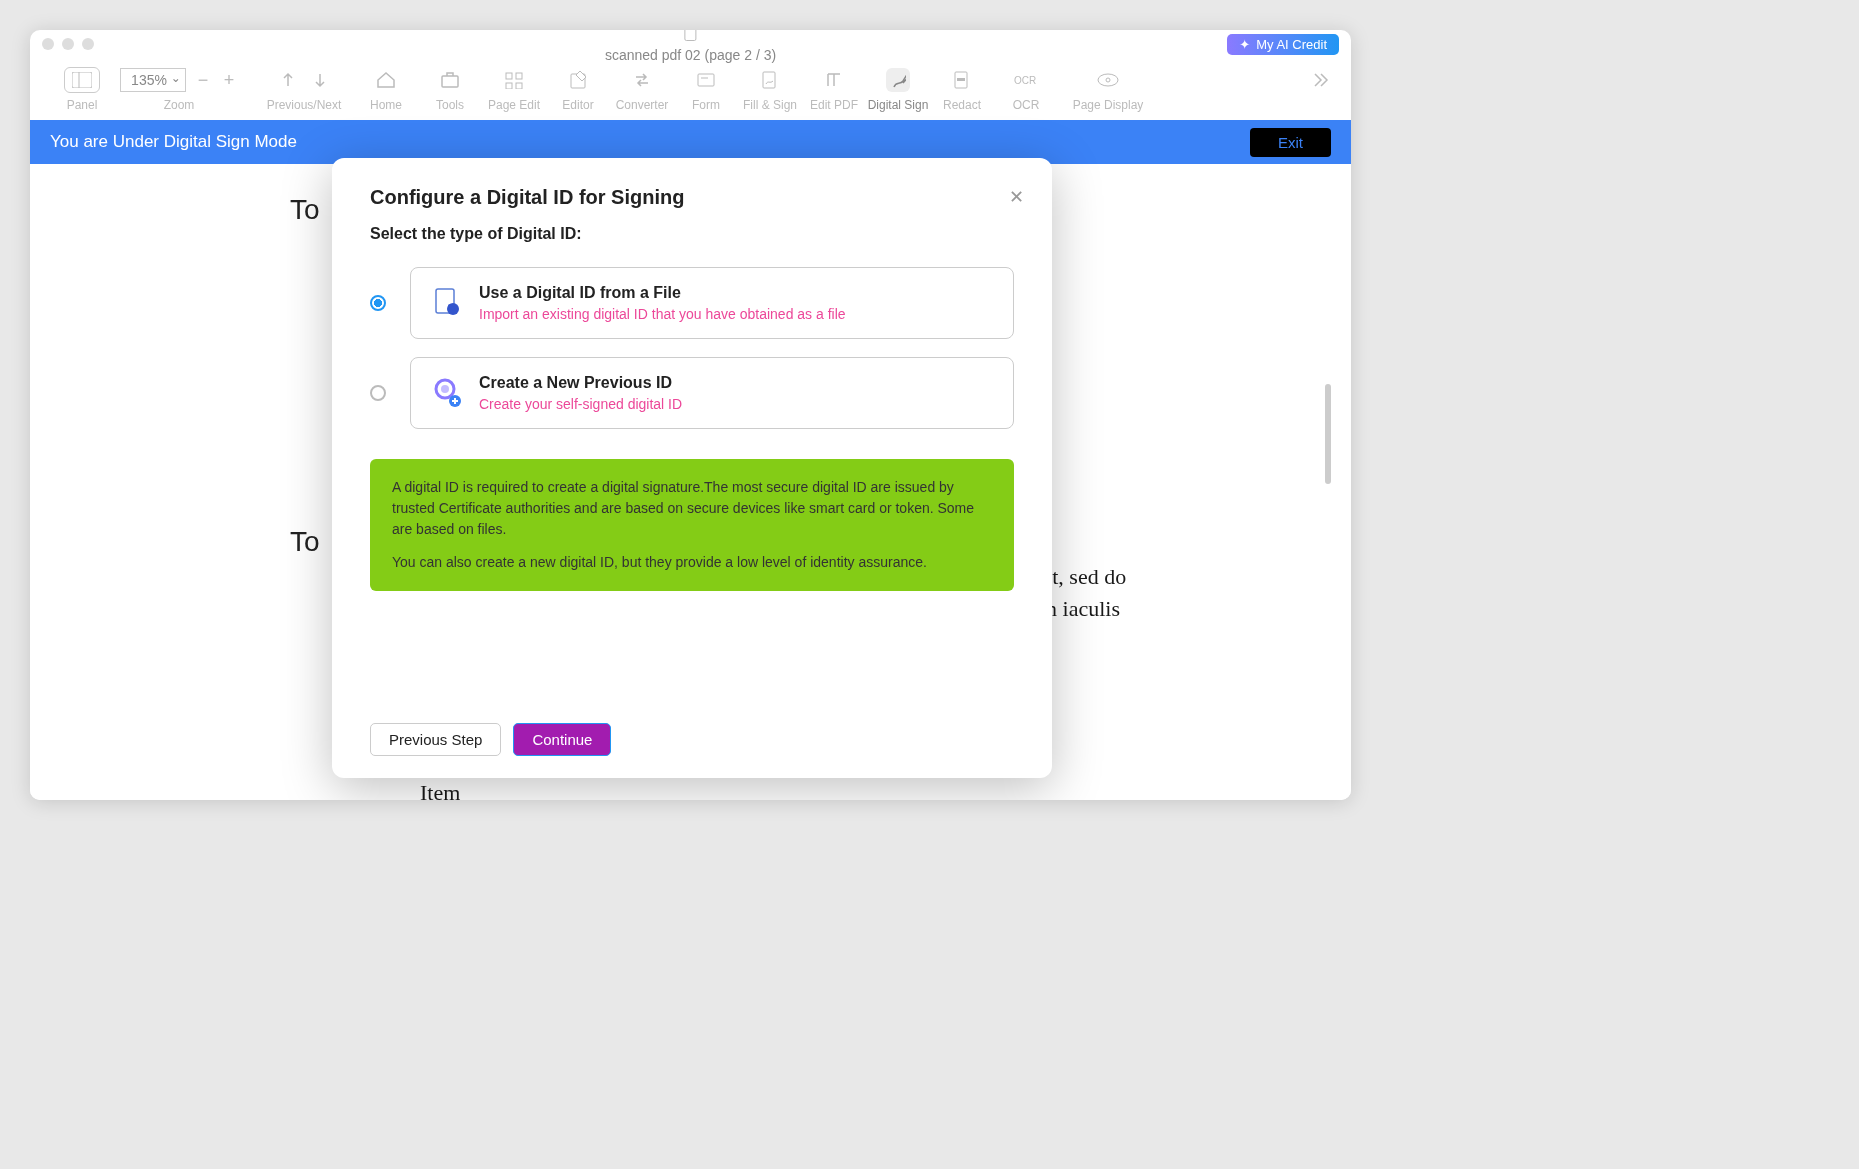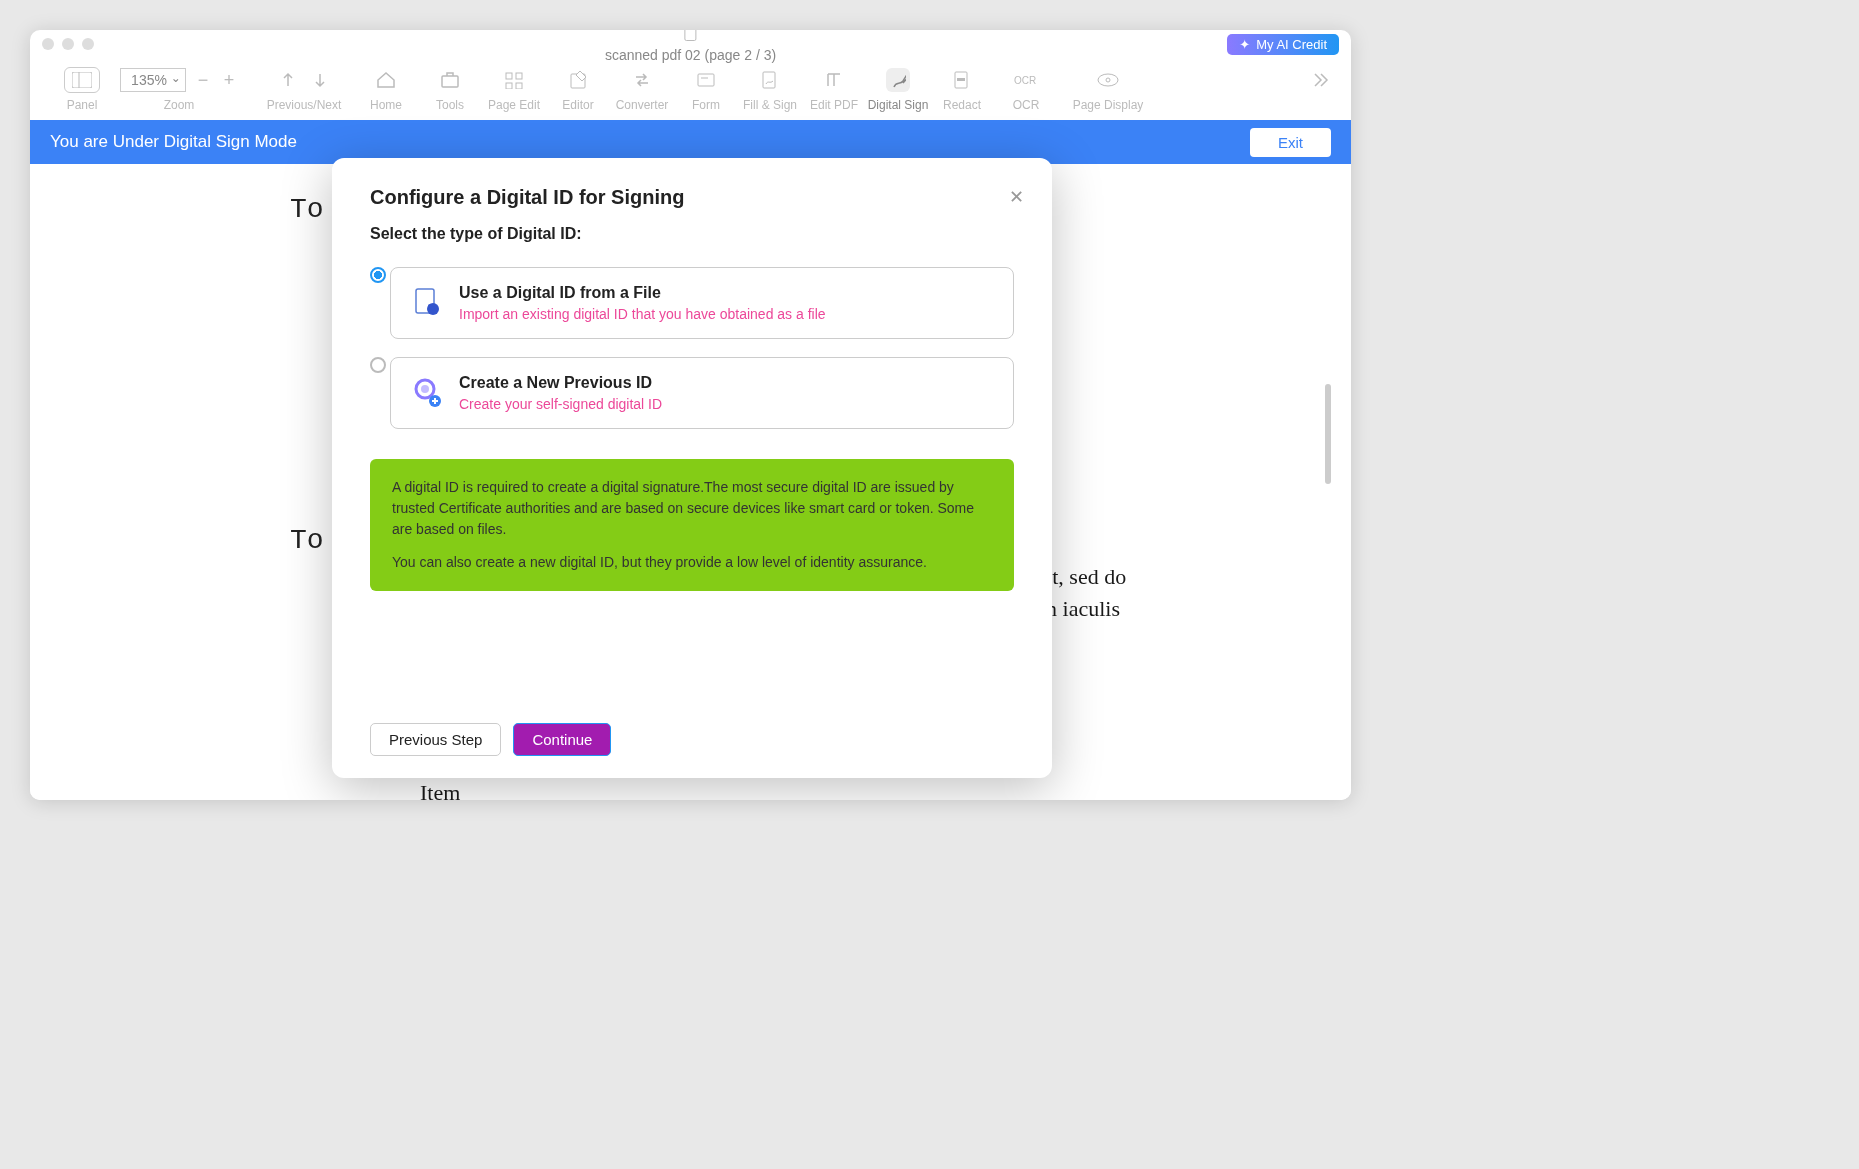--- a/index.html
+++ b/index.html
@@ -150,42 +150,42 @@
       height: 44px;
       background: #3b82f6;
       color: #fff;
       display: flex;
       align-items: center;
       padding: 0 20px;
       font-size: 17px;
     }
     .exit-btn {
       margin-left: auto;
-      background: #ffffff;
+      background: #000000;
       color: #3b82f6;
       border: none;
       border-radius: 4px;
       padding: 6px 28px;
       font-size: 15px;
     }
     .doc-area {
       position: relative;
       height: 636px;
       background: #fff;
       overflow: hidden;
     }
     .doc-page {
       position: absolute;
       left: 260px;
       top: 0;
       color: #333;
       font-size: 20px;
     }
     .doc-heading {
-      font-family: Liberation Mono, monospace;
+      font-family: Liberation Sans, sans-serif;
       font-size: 28px;
       color: #222;
     }
     .doc-body {
       font-family: Georgia, serif;
       font-size: 22px;
       color: #1a1a1a;
     }
     .scroll-thumb {
       position: absolute;
@@ -229,22 +229,22 @@
       color: #999;
     }
     .modal-subtitle {
       font-size: 16px;
       font-weight: 600;
       color: #222;
       margin-bottom: 24px;
     }
     .option-row {
       display: flex;
-      align-items: flex-start;
-      gap: 4px;
+      align-items: center;
+      gap: 24px;
       margin-bottom: 18px;
     }
     .radio {
       width: 16px;
       height: 16px;
       border-radius: 50%;
       border: 2px solid #bbb;
       flex-shrink: 0;
     }
     .radio.selected {

